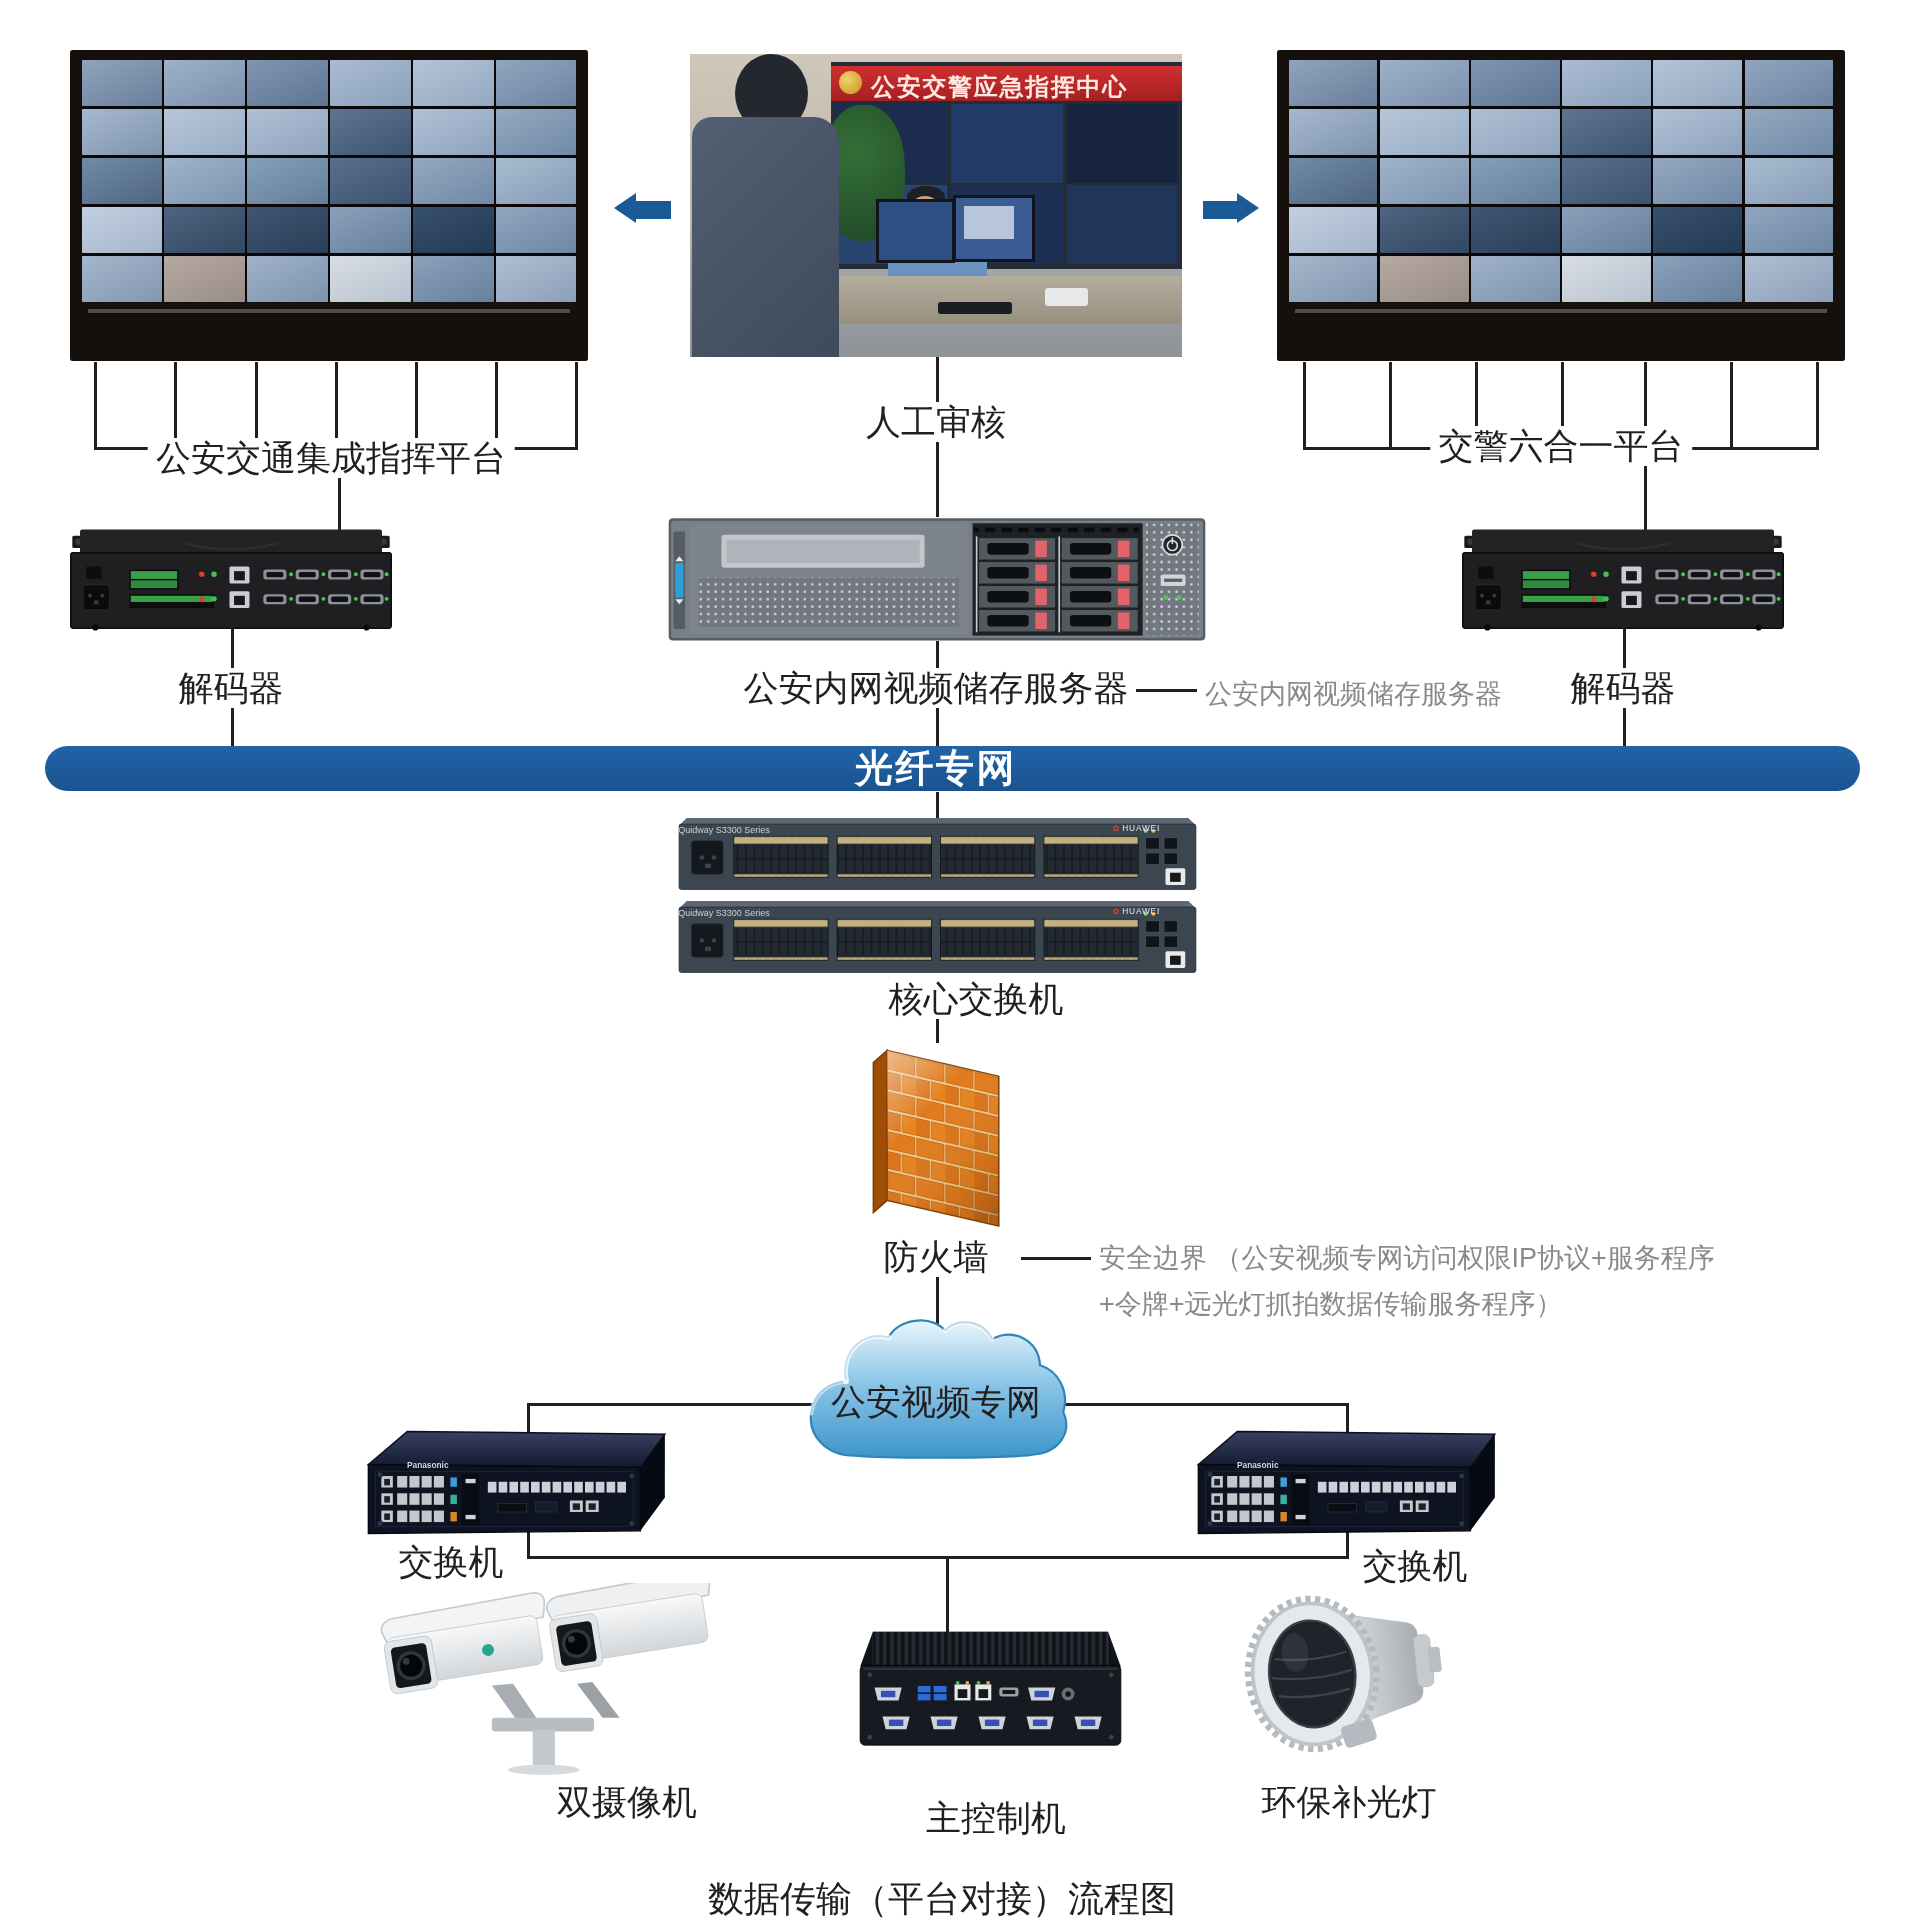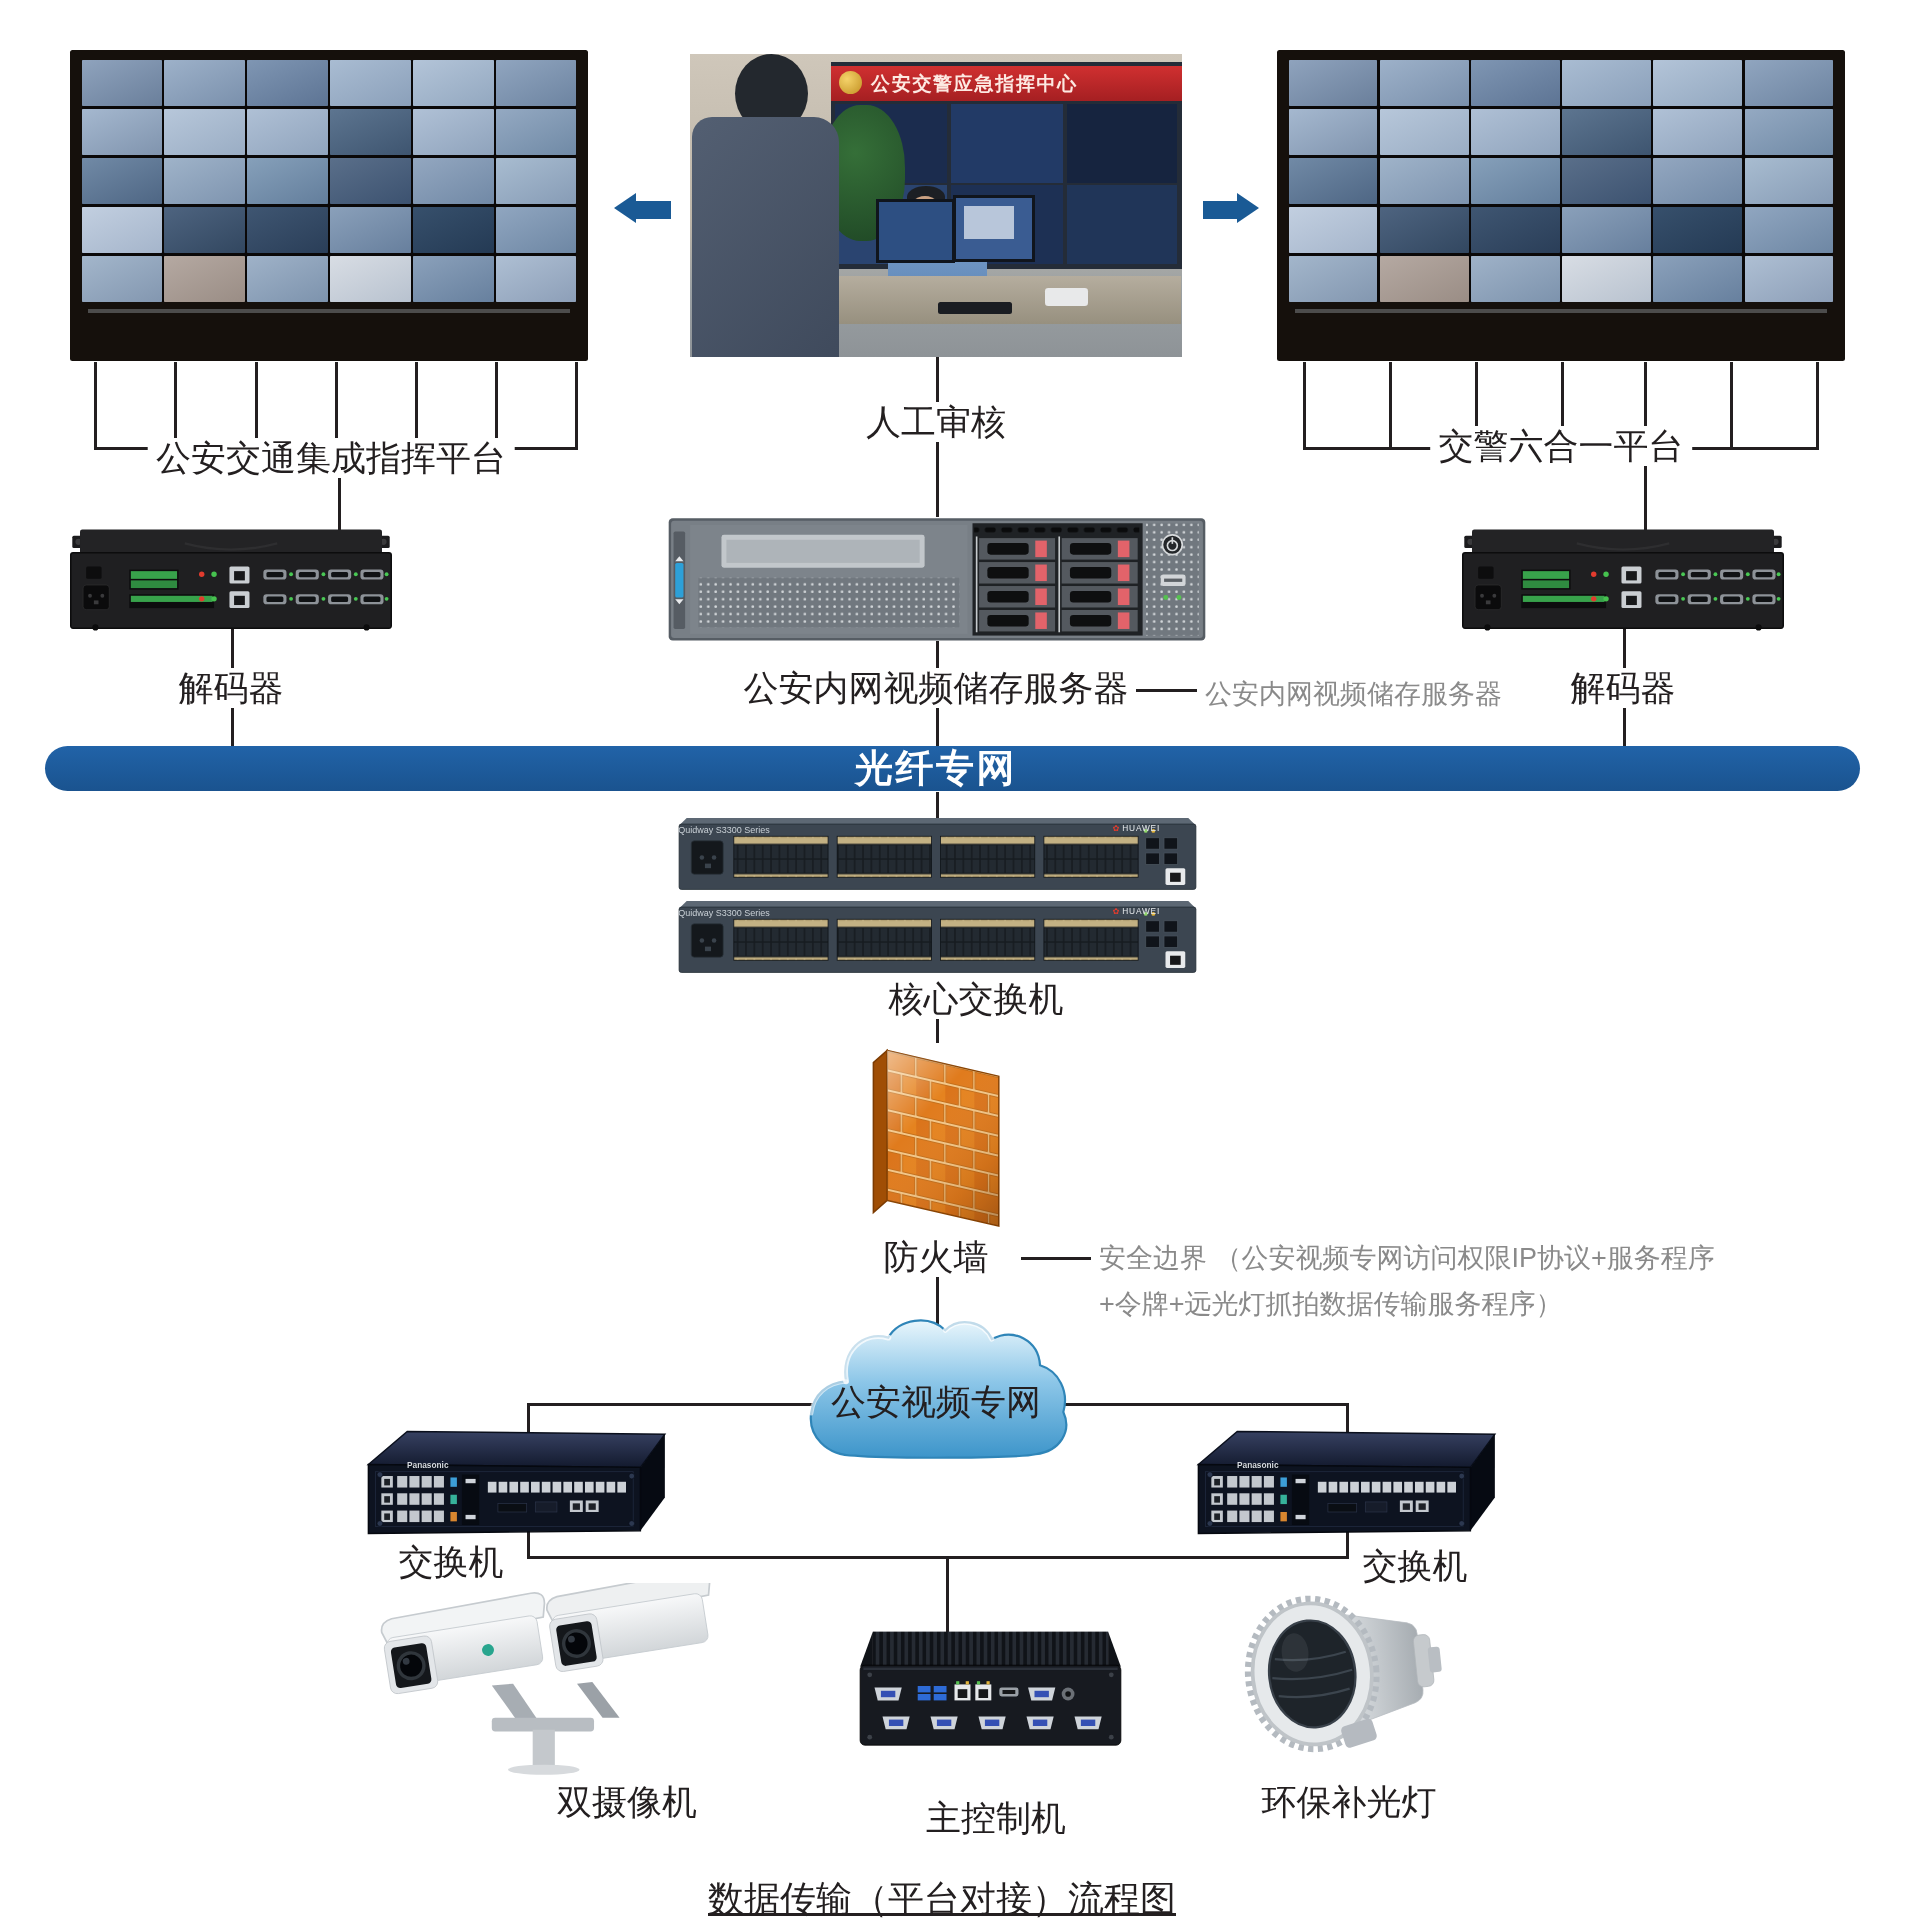--- a/index.html
+++ b/index.html
@@ -29,21 +29,21 @@
   
   .dev{position:absolute;z-index:3;}
   .brandtext{position:absolute;font-size:9px;color:#c9d0d6;z-index:4;white-space:nowrap;}
   .hwlogo{color:#e03c2e;font-size:8.3px;}
   .hwtext{color:#e8ebee;font-size:8.3px;letter-spacing:0.8px;}
   .pana{position:absolute;font-size:8.3px;font-weight:bold;color:#d5d9de;z-index:4;}
   
   .photo{position:absolute;left:690px;top:54px;width:492px;height:303px;overflow:hidden;z-index:2;
          background:linear-gradient(180deg,#cfc7ba 0%,#bdb5a8 55%,#9aa0a3 78%,#8e9397 100%);}
   .photo *{position:absolute;}
-  .banner-text{font-size:19px;font-weight:bold;color:#fde9e2;white-space:nowrap;left:40px;top:5px;letter-spacing:1.7px;}
+  .banner-text{font-size:24px;font-weight:bold;color:#fde9e2;white-space:nowrap;left:40px;top:5px;letter-spacing:1.7px;}
 </style>
 </head>
 <body>
 
 <svg width="0" height="0" style="position:absolute">
 <defs>
   <linearGradient id="topnavy" x1="0" y1="0" x2="0" y2="1">
     <stop offset="0" stop-color="#374162"></stop>
         <stop offset="1" stop-color="#131a2e"></stop>
   </linearGradient>
@@ -599,16 +599,16 @@
       <use href="#sym-controller"></use>
     </svg>
   <svg class="dev" style="left:1232px;top:1585px;width:223px;height:175px;" viewBox="0 0 270 212" width="223" height="175">
       <use href="#sym-filllight"></use>
     </svg>
 
   <div class="lab" style="left:627px;top:1782px;">双摄像机</div>
   <div class="lab" style="left:996px;top:1782px;margin-top:16px;">主控制机</div>
   <div class="lab" style="left:1349px;top:1782px;">环保补光灯</div>
 
-  <div class="cap" style="left:942px;top:1875px;text-decoration:underline;">数据传输（平台对接）流程图</div>
+  <div class="cap" style="left:942px;top:1875px;">数据传输（平台对接）流程图</div>
 
 </div>
 
 
 </body></html>

